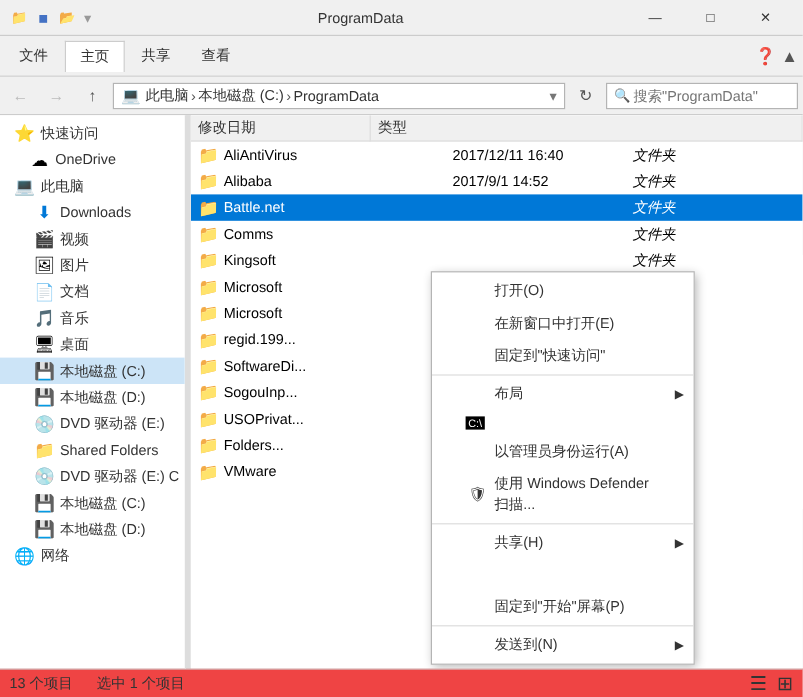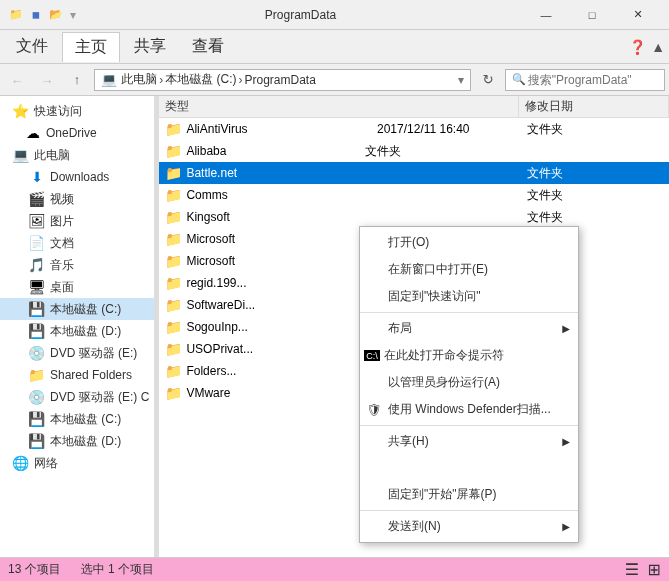--- a/index.html
+++ b/index.html
@@ -8,21 +8,21 @@
     
     .title-bar { height: 30px; background: #f0f0f0; display: flex; align-items: center; padding: 0 8px; border-bottom: 1px solid #ccc; }
     .title-bar-icons { display: flex; gap: 4px; align-items: center; }
     .title-icon { width: 16px; height: 16px; display: flex; align-items: center; justify-content: center; font-size: 11px; }
     .title-text { flex: 1; text-align: center; font-size: 12px; color: #333; }
     .window-controls { display: flex; gap: 0; margin-left: auto; }
     .win-btn { width: 46px; height: 30px; display: flex; align-items: center; justify-content: center; cursor: pointer; font-size: 11px; color: #333; }
     
     
     .ribbon { height: 34px; background: #f0f0f0; border-bottom: 1px solid #ccc; display: flex; align-items: center; padding: 0 4px; gap: 2px; }
-    .ribbon-tab { padding: 4px 12px; font-size: 16px; cursor: pointer; color: #333; }
+    .ribbon-tab { padding: 4px 12px; font-size: 12px; cursor: pointer; color: #333; }
     .ribbon-tab.active { background: white; border: 1px solid #ccc; border-bottom: none; }
     
     
     .address-bar { height: 32px; background: #f0f0f0; border-bottom: 1px solid #ccc; display: flex; align-items: center; padding: 2px 4px; gap: 4px; }
     .nav-btn { width: 26px; height: 24px; border: 1px solid transparent; background: transparent; cursor: pointer; display: flex; align-items: center; justify-content: center; font-size: 13px; color: #555; border-radius: 2px; }
     .nav-btn.disabled { color: #bbb; cursor: default; }
     .address-path { flex: 1; height: 22px; background: white; border: 1px solid #b4b4b4; display: flex; align-items: center; padding: 0 6px; font-size: 12px; }
     .path-segment { color: #333; cursor: pointer; }
     .path-sep { color: #555; margin: 0 2px; }
     .refresh-btn { width: 26px; height: 24px; border: 1px solid transparent; background: transparent; cursor: pointer; display: flex; align-items: center; justify-content: center; color: #555; border-radius: 2px; }
@@ -45,29 +45,29 @@
     .col-header { display: flex; align-items: center; padding: 0 6px; font-size: 12px; color: #333; cursor: pointer; height: 22px; border-right: 1px solid #ddd; }
     .col-name { width: 200px; }
     .col-date { width: 150px; }
     .col-type { flex: 1; }
     .file-list { flex: 1; overflow-y: auto; }
     .file-row { display: flex; align-items: center; height: 22px; padding: 0 6px; cursor: pointer; }
     .file-row.highlighted { background: #0078d7; color: white; }
     .file-cell { font-size: 12px; overflow: hidden; text-overflow: ellipsis; white-space: nowrap; }
     .file-name-cell { width: 200px; display: flex; align-items: center; gap: 4px; }
     .file-date-cell { width: 150px; margin-left: 12px; }
-    .file-type-cell { flex: 1; }
+    .file-type-cell { flex: 1; font-style: italic; }
     .folder-icon { font-size: 14px; flex-shrink: 0; }
     
     
-    .status-bar { height: 24px; background: #f9a8d4; border-top: 1px solid #ccc; display: flex; align-items: center; padding: 0 8px; font-size: 12px; color: #333; gap: 20px; }
+    .status-bar { height: 24px; background: #ef4444; border-top: 1px solid #ccc; display: flex; align-items: center; padding: 0 8px; font-size: 12px; color: #333; gap: 20px; }
     
     
     .context-menu { position: absolute; left: 200px; top: 130px; width: 220px; background: white; border: 1px solid #b4b4b4; box-shadow: 2px 2px 8px rgba(0,0,0,0.3); z-index: 100; padding: 2px 0; }
-    .menu-item { display: flex; align-items: center; padding: 5px 4px; font-size: 12px; cursor: pointer; color: #333; position: relative; }
+    .menu-item { display: flex; align-items: center; padding: 5px 28px; font-size: 12px; cursor: pointer; color: #333; position: relative; }
     .menu-item.has-sub::after { content: '▶'; position: absolute; right: 8px; font-size: 10px; }
     .menu-separator { height: 1px; background: #ddd; margin: 2px 0; }
     .menu-icon { width: 20px; height: 16px; margin-right: 4px; display: flex; align-items: center; justify-content: center; font-size: 12px; flex-shrink: 0; }
     
     
     ::-webkit-scrollbar { width: 10px; height: 10px; }
     ::-webkit-scrollbar-track { background: #f5f5f5; }
     ::-webkit-scrollbar-thumb { background: #c1c1c1; border: 1px solid #b4b4b4; }
     
     
@@ -213,40 +213,41 @@
       <span class="sidebar-icon">🌐</span>
       <span class="sidebar-label">网络</span>
     </div>
   </div>
 
   <div class="resize-handle"></div>
 
   <div class="file-list-container">
 
     <div class="file-list-header">
+      <div class="col-header col-date">修改日期</div>
       <div class="col-header col-type">类型</div>
-      <div class="col-header col-date">修改日期</div>
     </div>
 
     <div class="file-list">
 
       <div class="file-row">
         <div class="file-name-cell file-cell">
           <span class="folder-icon" style="color:#f5c518;">📁</span>
           <span>AliAntiVirus</span>
         </div>
         <div class="file-date-cell file-cell">2017/12/11 16:40</div>
         <div class="file-type-cell file-cell">文件夹</div>
       </div>
 
       <div class="file-row">
         <div class="file-name-cell file-cell">
           <span class="folder-icon" style="color:#f5c518;">📁</span>
           <span>Alibaba</span>
         </div>
+        <div class="file-date-cell file-cell">2017/9/1  14:52</div>
         <div class="file-type-cell file-cell">文件夹</div>
       </div>
 
       <div class="file-row highlighted">
         <div class="file-name-cell file-cell">
           <span class="folder-icon" style="color:#f5c518;">📁</span>
           <span>Battle.net</span>
         </div>
         <div class="file-date-cell file-cell"></div>
         <div class="file-type-cell file-cell">文件夹</div>
@@ -356,21 +357,20 @@
         <span class="menu-icon"></span>
         <span>固定到"快速访问"</span>
       </div>
       <div class="menu-separator"></div>
       <div class="menu-item has-sub">
         <span class="menu-icon"></span>
         <span>布局</span>
       </div>
       <div class="menu-item">
         <span class="menu-icon" style="background:#000;color:white;font-size:9px;width:16px;height:11px;display:flex;align-items:center;justify-content:center;">C:\</span>
-        <span>在此处打开命令提示符</span>
       </div>
       <div class="menu-item">
         <span class="menu-icon"></span>
         <span>以管理员身份运行(A)</span>
       </div>
       <div class="menu-item">
         <span class="menu-icon">🛡</span>
         <span>使用 Windows Defender扫描...</span>
       </div>
       <div class="menu-separator"></div>

